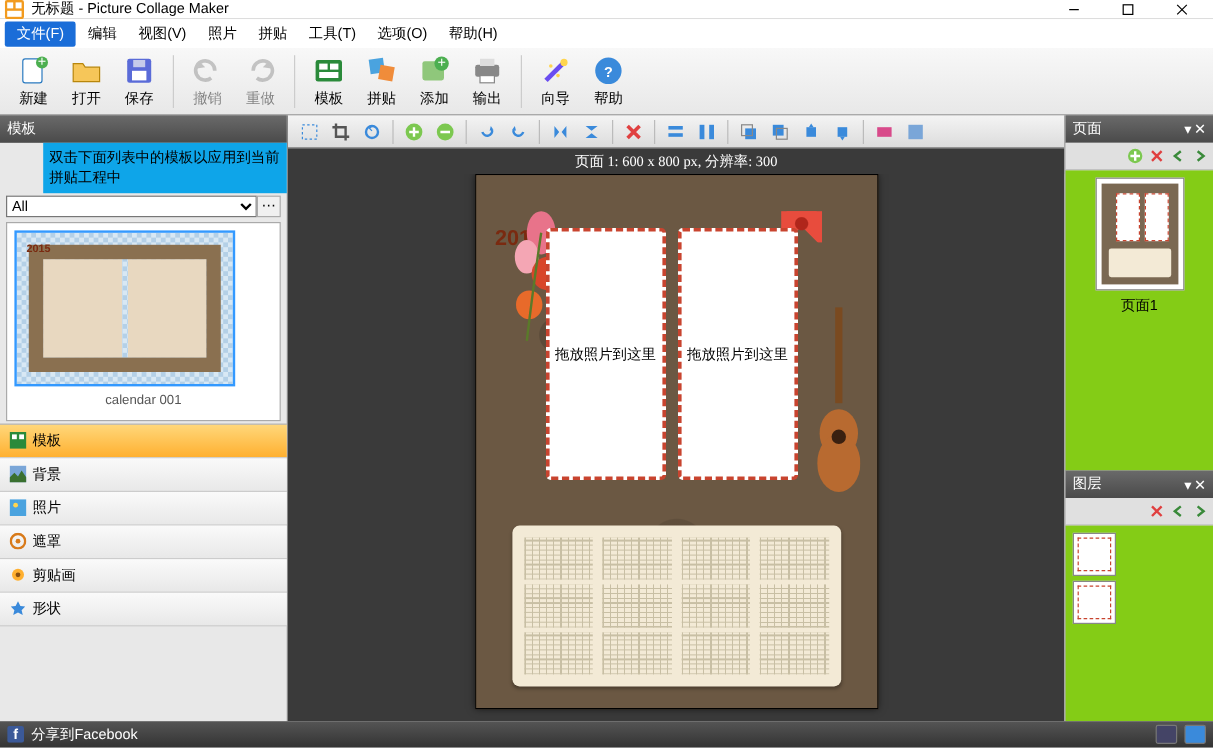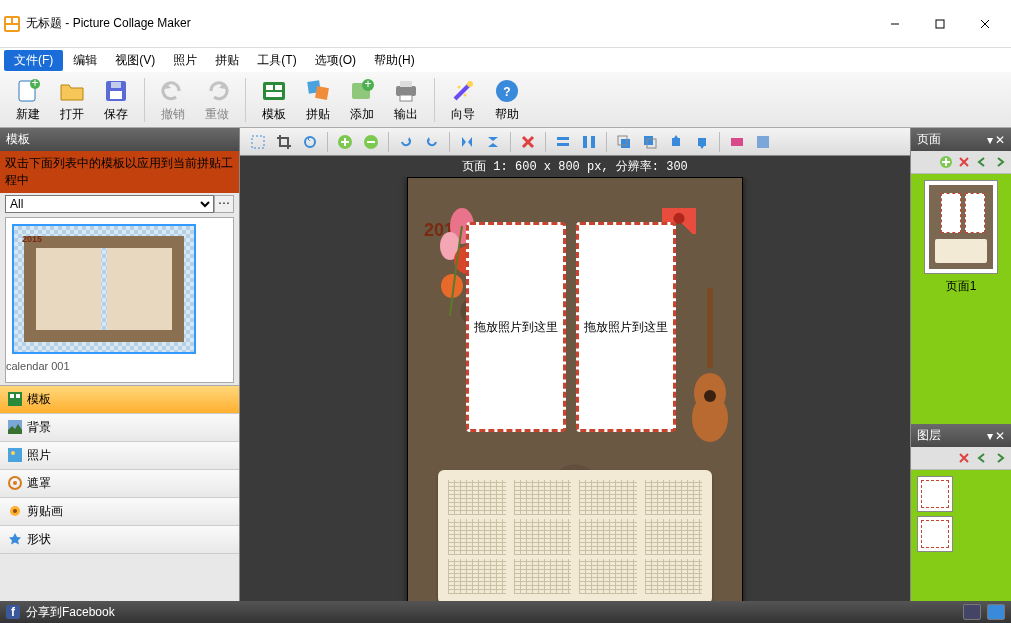--- a/index.html
+++ b/index.html
@@ -1,62 +1,62 @@
 <!DOCTYPE html>
 <html><head>
 <meta charset="utf-8">
 <style>
 * { margin: 0; padding: 0; box-sizing: border-box; font-family: "Microsoft YaHei", SimSun, sans-serif; font-size: 12px; }
 body { width: 1011px; height: 623px; background: #fff; overflow: hidden; display: flex; flex-direction: column; }
-.titlebar { height: 48px; background: #fff; display: flex; align-items: center; padding: 0 4px; border-bottom: 1px solid #ddd; }
+.titlebar { height: 16px; background: #fff; display: flex; align-items: center; padding: 0 4px; border-bottom: 1px solid #ddd; }
 .titlebar .app-icon { width: 16px; height: 16px; margin-right: 6px; }
 .titlebar .title { flex: 1; }
 .titlebar .win-btn { width: 45px; height: 28px; display: flex; align-items: center; justify-content: center; cursor: default; }
 .menubar { height: 24px; background: #fff; display: flex; align-items: center; padding: 0 4px; gap: 2px; }
 .menubar .file-menu { background: #1a6dd8; color: #fff; padding: 2px 10px; border-radius: 2px; }
 .menubar .menu-item { padding: 2px 8px; }
 .toolbar-main { height: 56px; background: linear-gradient(#f8f8f8,#e8e8e8); display: flex; align-items: center; padding: 2px 8px; gap: 4px; border-bottom: 1px solid #aaa; }
 .toolbar-main .tbtn { display: flex; flex-direction: column; align-items: center; padding: 2px 6px; gap: 1px; }
 .toolbar-main .tbtn .ticon { width: 28px; height: 28px; }
 .toolbar-main .sep { width: 1px; height: 44px; background: #ccc; margin: 0 4px; }
 .disabled { opacity: 0.45; }
 .workarea { flex: 1; display: flex; min-height: 0; }
 .left-pane { width: 240px; background: #e8e8e8; display: flex; flex-direction: column; border-right: 1px solid #888; }
 .panel-head { background: linear-gradient(#6a6a6a,#4a4a4a); color: #fff; padding: 3px 6px; font-size: 12px; }
-.tpl-hint { padding: 4px 5px; line-height: 1.4; background: #c2410c; }
+.tpl-hint { padding: 4px 5px; line-height: 1.4; background: #0ea5e9; margin-left: 36px; }
 .tpl-drop { margin: 2px 5px; display: flex; }
 .tpl-drop select { flex: 1; font-size: 12px; background: #fff; }
 .tpl-drop .tpl-btn { width: 20px; border: 1px solid #aaa; background: #f0f0f0; text-align: center; }
 .tpl-list { flex: 0 0 166px; background: #fff; margin: 2px 5px; border: 1px solid #aaa; overflow: auto; position: relative; }
 .tpl-thumb { width: 184px; height: 130px; margin: 6px; border: 2px solid #3399ff; background: repeating-conic-gradient(#b4d0e7 0 25%, #d8e8f4 0 50%) 0 0/8px 8px; position: relative; }
 .tpl-thumb::after { content: ""; position: absolute; inset: 10px; border: 12px solid #8a7050; background: linear-gradient(90deg,#e8d8c0 48%, transparent 48% 52%, #e8d8c0 52%); }
 .more-btn { margin: 4px 5px 6px; padding: 4px; text-align: center; background: linear-gradient(#fafafa,#e0e0e0); border: 1px solid #aaa; }
 .left-tabs { display: flex; flex-direction: column; border-top: 1px solid #aaa; }
 .left-tab { display: flex; align-items: center; gap: 5px; padding: 5px 8px; border-bottom: 1px solid #ccc; background: linear-gradient(#fafafa,#e8e8e8); }
 .left-tab.active { background: linear-gradient(#ffd77a,#ffb030); }
 .left-tab .tab-icon { width: 14px; height: 14px; }
 .center-pane { flex: 1; background: #3a3a3a; display: flex; flex-direction: column; min-width: 0; }
 .center-toolbar { height: 28px; background: linear-gradient(#f4f4f4,#dcdcdc); display: flex; align-items: center; padding: 0 6px; gap: 2px; border-bottom: 1px solid #888; }
 .ctb { width: 24px; height: 22px; display: flex; align-items: center; justify-content: center; border: 1px solid transparent; border-radius: 2px; }
 .csep { width: 1px; height: 20px; background: #bbb; margin: 0 3px; }
-.canvas-info { text-align: center; color: #fff; font-family: Liberation Mono, monospace; padding: 2px 0; background: #3a3a3a; }
+.canvas-info { text-align: center; color: #fff; font-family: Liberation Serif, serif; padding: 2px 0; background: #3a3a3a; }
 .canvas-wrap { flex: 1; display: flex; align-items: flex-start; justify-content: center; padding: 0 10px 10px; overflow: hidden; }
 .canvas { width: 336px; height: 446px; background: #6b5843; border: 1px solid #000; position: relative; box-shadow: 0 0 6px rgba(0,0,0,.6); }
 .canvas .swirl { position: absolute; inset: 0; background: radial-gradient(circle at 20% 30%, rgba(0,0,0,.15) 0 14px, transparent 15px), radial-gradient(circle at 70% 40%, rgba(0,0,0,.12) 0 20px, transparent 21px), radial-gradient(circle at 50% 70%, rgba(0,0,0,.10) 0 24px, transparent 25px), #6b5843; }
 .frame { position: absolute; background: #fff; border: 3px dashed #c8442f; border-radius: 4px; display: flex; align-items: center; justify-content: center; text-align: left; color: #000000; font-size: 12px; }
 .frame1 { left: 58px; top: 44px; width: 100px; height: 210px; }
 .frame2 { left: 168px; top: 44px; width: 100px; height: 210px; }
 .year-badge { position: absolute; left: 16px; top: 42px; font-size: 18px; font-weight: bold; color: #7a2a10; }
 .bow { position: absolute; right: 46px; top: 30px; width: 34px; height: 26px; background: radial-gradient(circle at 50% 40%, #b0261b 0 5px, transparent 6px), linear-gradient(135deg,#e84c3d 49%, transparent 50%), linear-gradient(-135deg,#e84c3d 49%, transparent 50%); }
 .guitar { position: absolute; right: 14px; top: 110px; width: 36px; height: 160px; }
 .flowers { position: absolute; left: 24px; top: 28px; width: 60px; height: 120px; }
 .cal-card { position: absolute; left: 30px; right: 30px; bottom: 18px; height: 134px; background: #f3ead6; border-radius: 6px; box-shadow: 0 2px 3px rgba(0,0,0,.3); }
 .cal-grid { position: absolute; inset: 10px; display: grid; grid-template-columns: repeat(4,1fr); grid-template-rows: repeat(3,1fr); gap: 4px 8px; }
 .cal-grid div { background: repeating-linear-gradient(0deg,#c8bfa4 0 1px, transparent 1px 4px), repeating-linear-gradient(90deg,#c8bfa4 0 1px, transparent 1px 6px); }
-.right-col { width: 101px; display: flex; flex-direction: column; background: #e8e8e8; border-left: 1px solid #888; }
+.right-col { width: 124px; display: flex; flex-direction: column; background: #e8e8e8; border-left: 1px solid #888; }
 .rp-head { background: linear-gradient(#6a6a6a,#4a4a4a); color: #fff; padding: 3px 6px; display: flex; align-items: center; gap: 2px; }
 .rp-head .spacer { flex: 1; }
 .rp-head-icons { display: flex; gap: 4px; padding: 4px; background: #e0e0e0; border-bottom: 1px solid #bbb; justify-content: flex-end; }
 .rp-body { flex: 1; background: #84cc16; overflow: auto; padding: 4px; }
 .page-thumb { width: 74px; height: 94px; border: 1px solid #888; background: #fff; margin: 2px auto; position: relative; }
 .page-thumb .mini { position: absolute; inset: 4px; background: #7a6852; }
 .page-thumb .mini .mf { position: absolute; background: #fff; border: 1px dashed #c8442f; }
 .page-label { text-align: center; padding: 2px 0; }
 .layer-item { display: flex; align-items: center; gap: 3px; padding: 2px; }
 .layer-mini { width: 36px; height: 36px; border: 1px solid #888; background: #fff; }
@@ -225,21 +225,21 @@
     <div class="panel-head">模板</div>
     <div class="tpl-hint">双击下面列表中的模板以应用到当前拼贴工程中</div>
     <div class="tpl-drop">
       <select><option>All</option></select>
       <div class="tpl-btn">⋯</div>
     </div>
     <div class="tpl-list">
       <div class="tpl-thumb">
         <span style="position:absolute;left:8px;top:8px;font-size:9px;font-weight:bold;color:#7a2a10;z-index:2;">2015</span>
       </div>
-      <div style="text-align:left;font-size:11px;color:#555;">calendar 001</div>
+      <div style="text-align:center;font-size:11px;color:#555;">calendar 001</div>
     </div>
     <div class="left-tabs">
       <div class="left-tab active">
           <span class="tab-icon">
             <svg width="14" height="14">
               <rect width="14" height="14" fill="#2a8a3a"></rect>
               <rect x="2" y="2" width="4" height="4" fill="#fff"></rect>
               <rect x="8" y="2" width="4" height="4" fill="#fff"></rect>
             </svg>
           </span>

